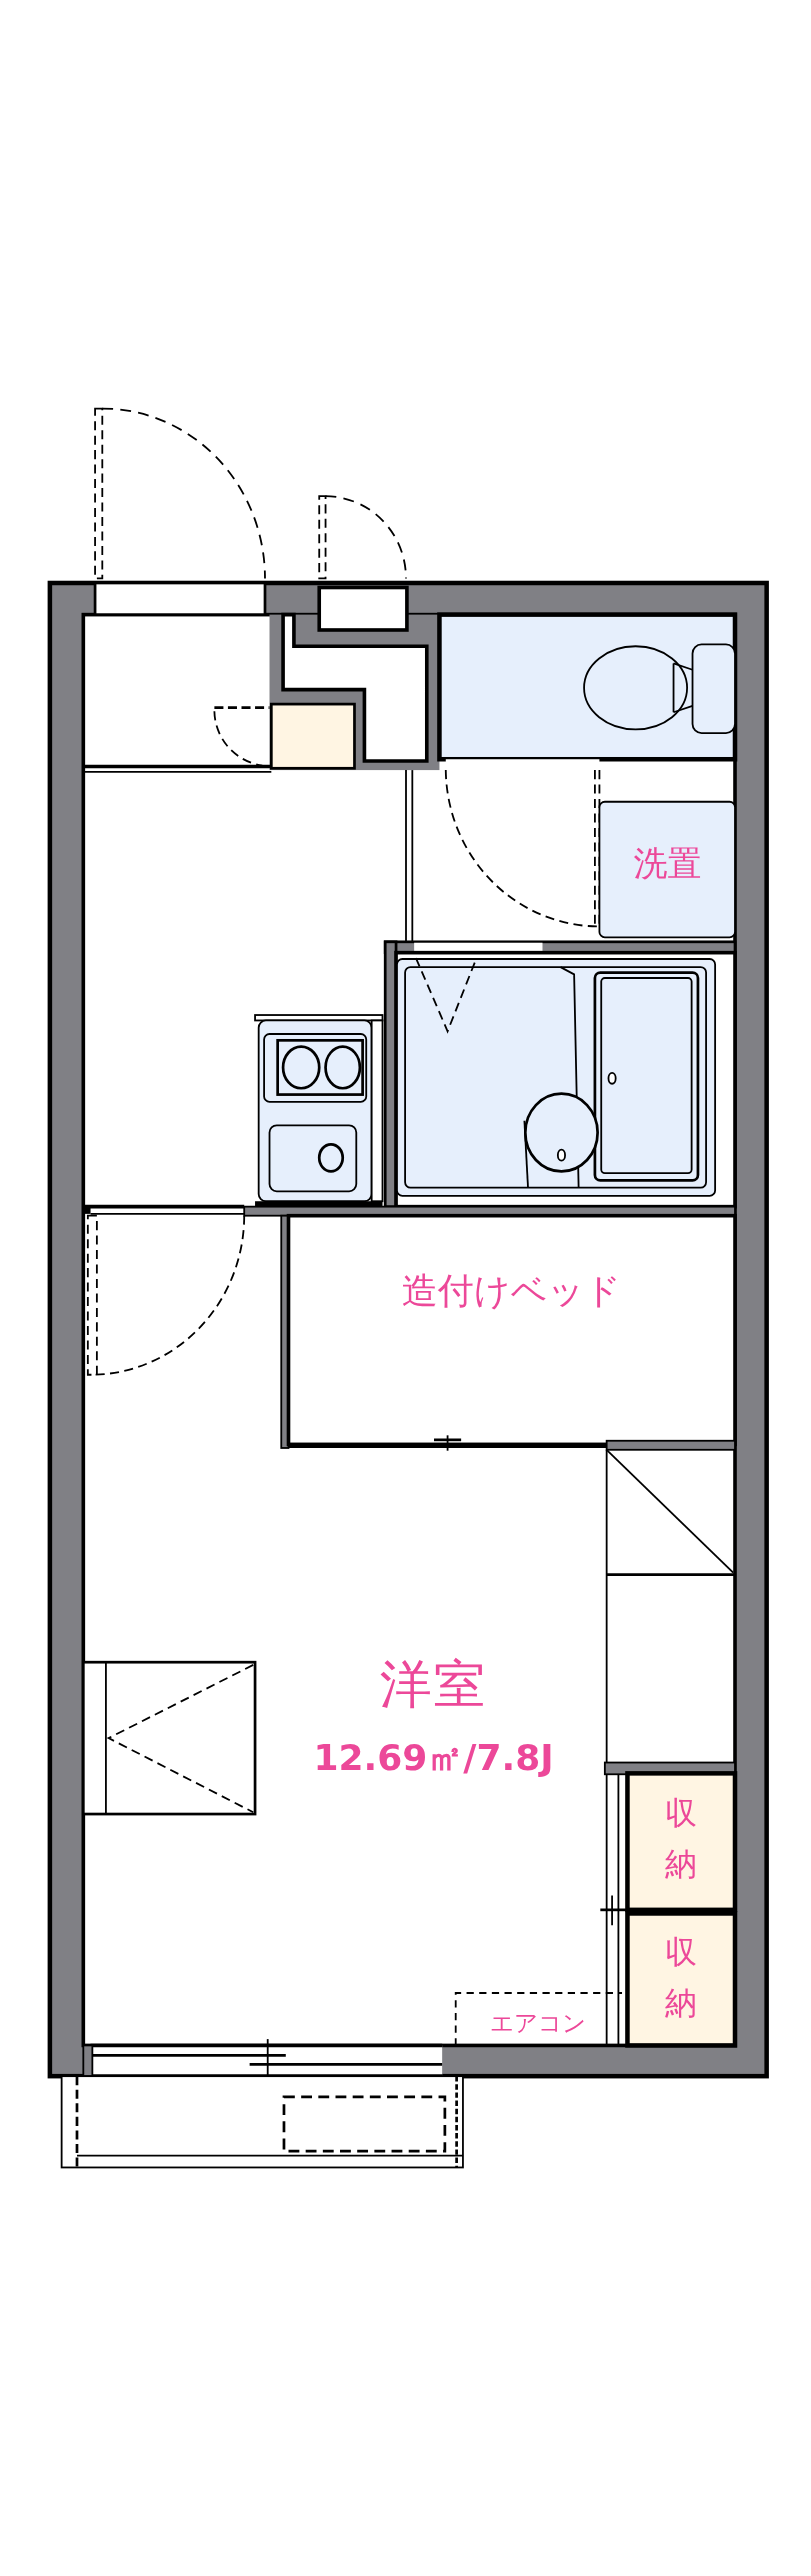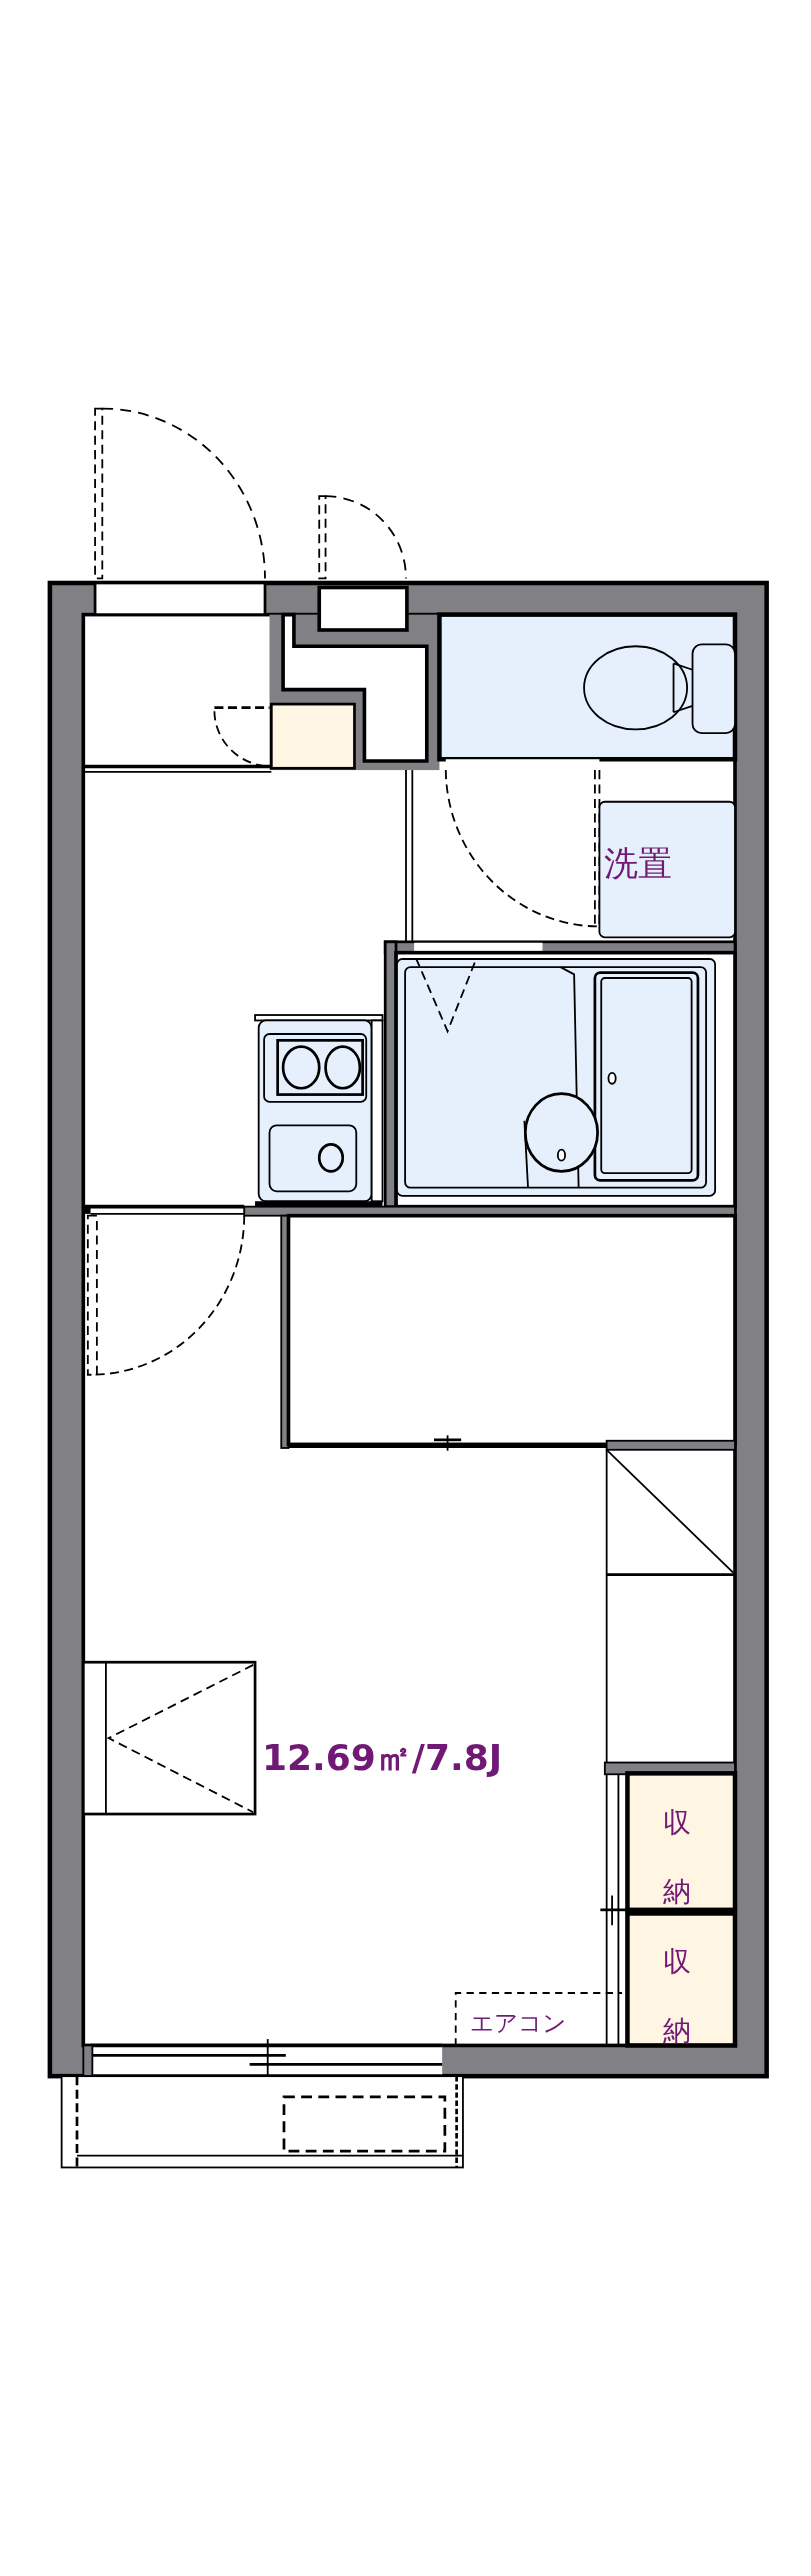--- a/index.html
+++ b/index.html
@@ -1,23 +1,23 @@
 <!DOCTYPE html>
 <html style="font-size:14.5px"><head>
 <meta charset="utf-8">
 <style>
   html,body{margin:0;padding:0;background:#fff;}
   body{width:812px;height:2576px;position:relative;overflow:hidden;font-family:"DejaVu Sans","Liberation Sans",sans-serif;}
   .plan{position:absolute;left:0;top:0;width:812px;height:2576px;}
-  .lbl{position:absolute;color:#701a75;text-align:left;white-space:nowrap;}
+  .lbl{position:absolute;color:#ec4899;text-align:center;white-space:nowrap;}
   .room-title{font-size:52px;letter-spacing:1.8px;}
   .room-area{font-size:36px;font-weight:bold;}
   .bed-label{font-size:36px;line-height:51px;}
   .small-label{font-size:34px;}
-  .vert-label{font-size:28px;line-height:69px;width:36px;}
+  .vert-label{font-size:32px;line-height:51px;width:36px;}
   .ac-label{font-size:23.5px;font-family:Liberation Mono, monospace;}
 </style>
 </head>
 <body>
 
 <div class="plan">
 <svg width="812" height="2576" viewBox="0 0 898 2850" xmlns="http://www.w3.org/2000/svg">
 
   <g>
     <rect x="55" y="645" width="793" height="1652" fill="#808085" stroke="#000" stroke-width="5"></rect>
@@ -186,22 +186,24 @@
     <line x1="85" y1="2385" x2="512" y2="2385" stroke="#000" stroke-width="2"></line>
     <line x1="505" y1="2297" x2="505" y2="2398" stroke="#000" stroke-width="3" stroke-dasharray="6,3"></line>
     <rect x="314" y="2320" width="178" height="60" fill="none" stroke="#000" stroke-width="3" stroke-dasharray="12,7"></rect>
   </g>
 </svg>
 
 
 <div class="lbl small-label" style="left:604px;top:841px;width:127px;">洗置</div>
 
 <div class="lbl bed-label" style="left:288px;top:1265px;width:447px;">
+  <div>造付けベッド</div>
 </div>
 
+<div class="lbl room-title" style="left:271px;top:1650px;width:325px;">洋室</div>
 <div class="lbl room-area" style="left:262px;top:1734px;width:343px;">12.69㎡/7.8J</div>
 
 <div class="lbl vert-label" style="left:663px;top:1788px;white-space:normal;">収納</div>
 <div class="lbl vert-label" style="left:663px;top:1927px;white-space:normal;">収納</div>
 
 <div class="lbl ac-label" style="left:470px;top:2007px;width:136px;">エアコン</div>
 </div>
 
 
 </body></html>

